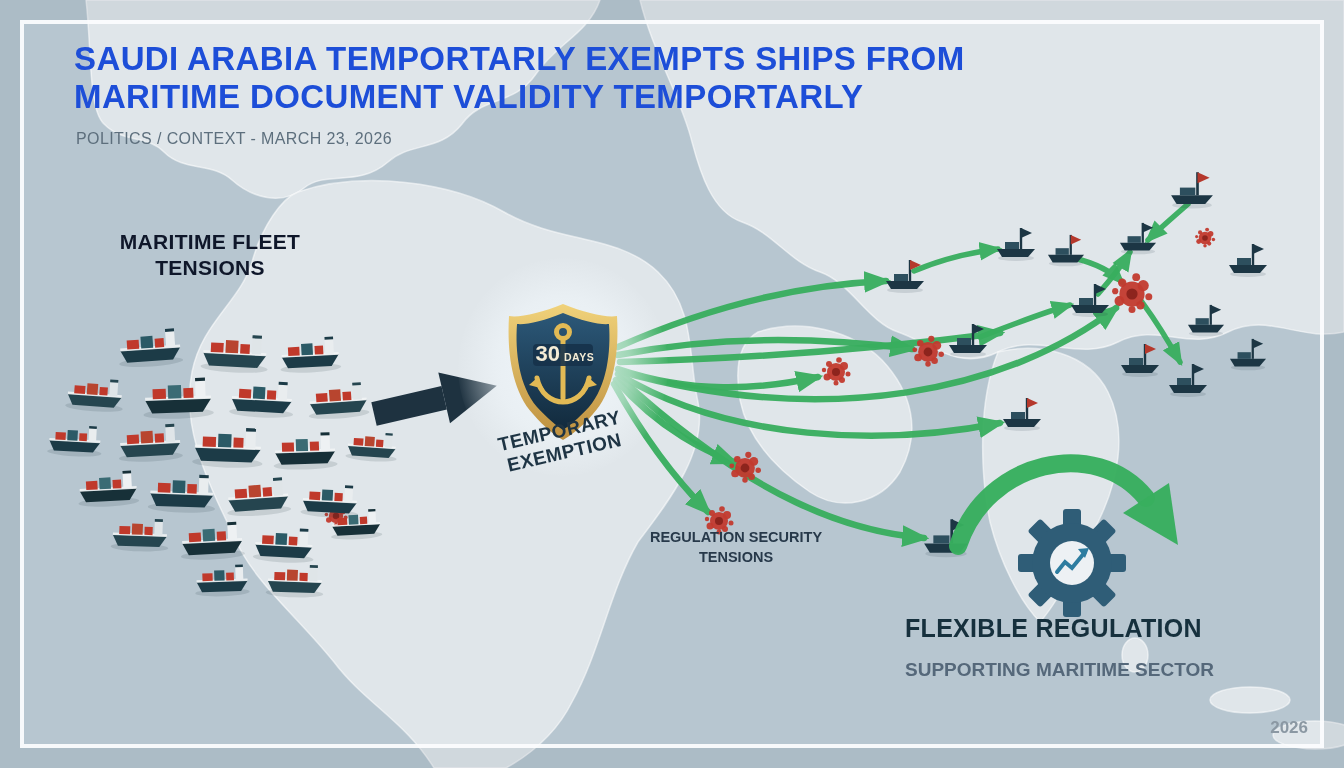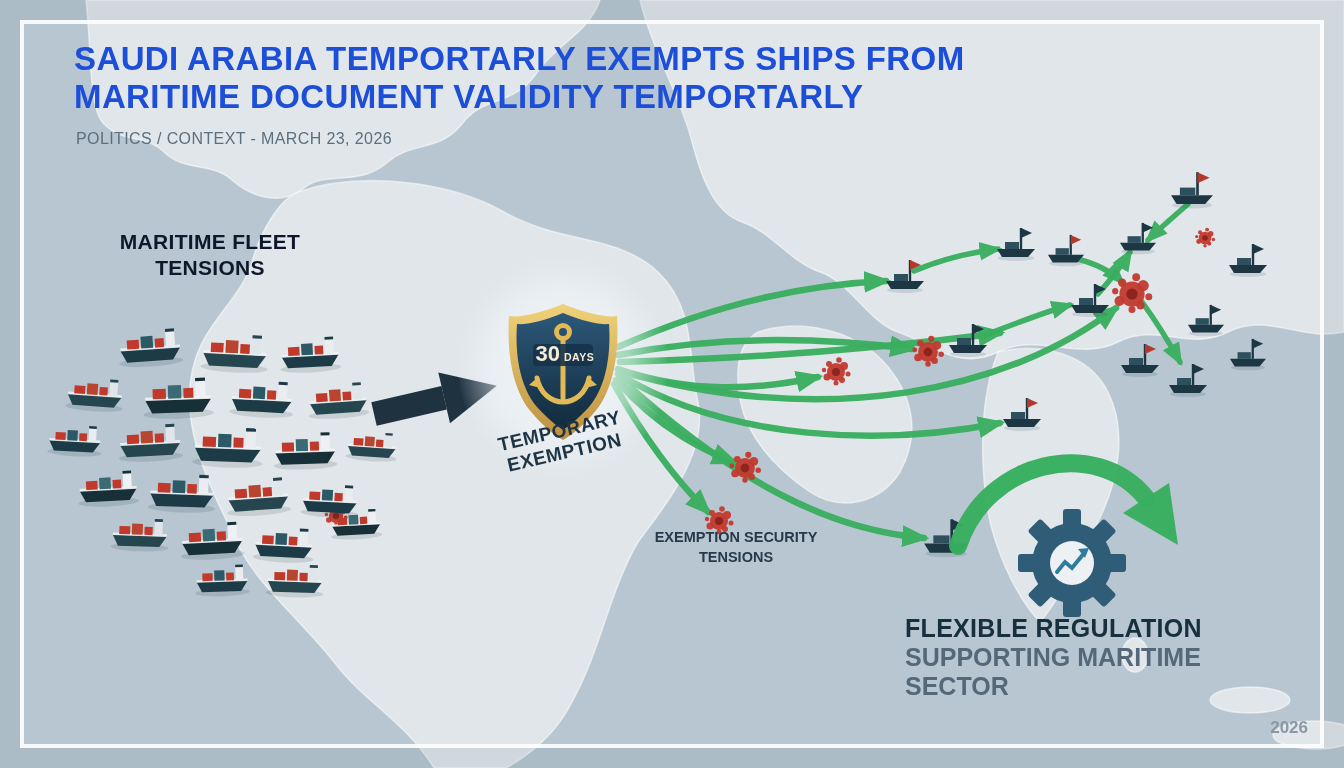--- a/index.html
+++ b/index.html
@@ -13,21 +13,21 @@
          line-height:1.14;letter-spacing:.4px;}
   .subtitle{left:76px;top:130px;color:#5d6f7d;font-size:16px;font-weight:500;letter-spacing:.4px;}
   .fleet-label{left:90px;top:214px;width:240px;text-align:center;color:#0f172a;
          font-weight:700;font-size:21px;line-height:1.25;letter-spacing:.3px;margin-top:15px;}
   .caption{left:448px;top:420px;width:228px;text-align:center;color:#1e3444;
          font-weight:800;font-size:19px;transform:rotate(-13deg);letter-spacing:.5px;}
   .tensions{left:636px;top:528px;width:200px;text-align:center;color:#27394a;
          font-weight:700;font-size:14.5px;line-height:1.35;}
   .regulation{left:905px;top:614px;width:345px;text-align:left;}
   .reg1{color:#16303d;font-weight:800;font-size:25px;letter-spacing:.3px;}
-  .reg2{color:#55687a;font-weight:600;font-size:25px;margin-top:0;}
+  .reg2{color:#55687a;font-weight:600;font-size:19px;margin-top:16px;}
   .year{right:36px;bottom:30px;color:#8b98a3;font-size:17px;font-weight:600;margin-top:11px;}
   .glow{left:458px;top:258px;width:210px;height:218px;border-radius:50%;
         background:radial-gradient(ellipse at center,rgba(241,247,251,.95) 0%,
                    rgba(241,247,251,.55) 45%,rgba(241,247,251,0) 72%);}
   .shield{left:504px;top:292px;}
 </style>
 </head>
 <body>
 
 <div class="stage">
@@ -543,21 +543,21 @@
   <div class="abs subtitle">POLITICS / CONTEXT - MARCH 23, 2026</div>
 
   <div class="abs fleet-label">
     <div>MARITIME FLEET</div>
     <div>TENSIONS</div>
   </div>
 
   <div class="abs caption">TEMPORARY EXEMPTION</div>
 
   <div class="abs tensions">
-    <div>EXEMPTION SECURITY</div>
+    <div>REGULATION SECURITY</div>
     <div>TENSIONS</div>
   </div>
 
   <div class="abs regulation">
     <div class="reg1">FLEXIBLE REGULATION</div>
     <div class="reg2">SUPPORTING MARITIME SECTOR</div>
   </div>
 
   <div class="abs year">2026</div>
 

